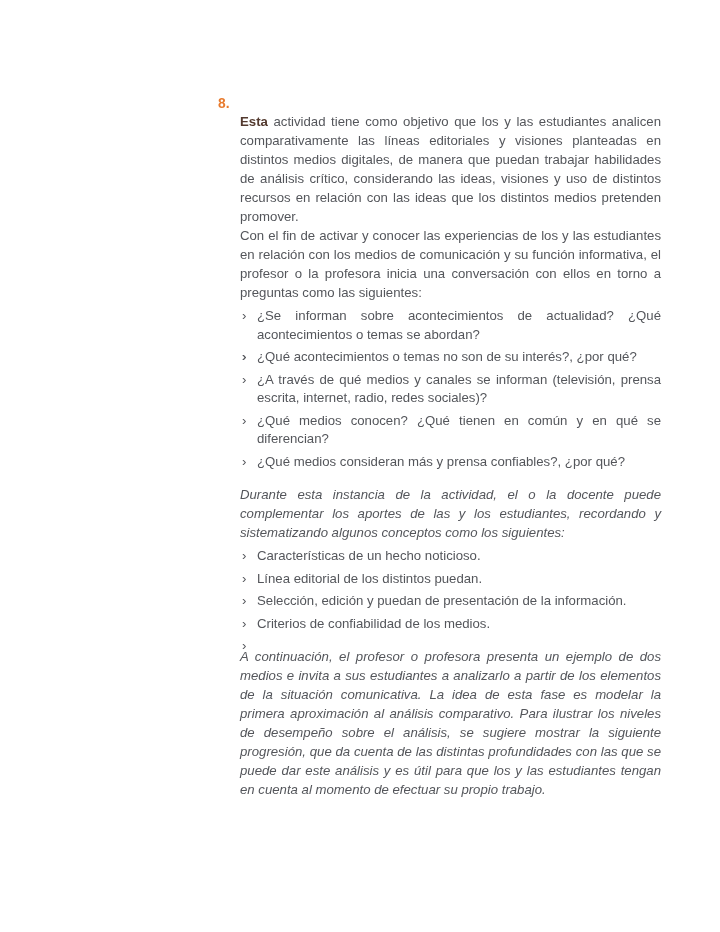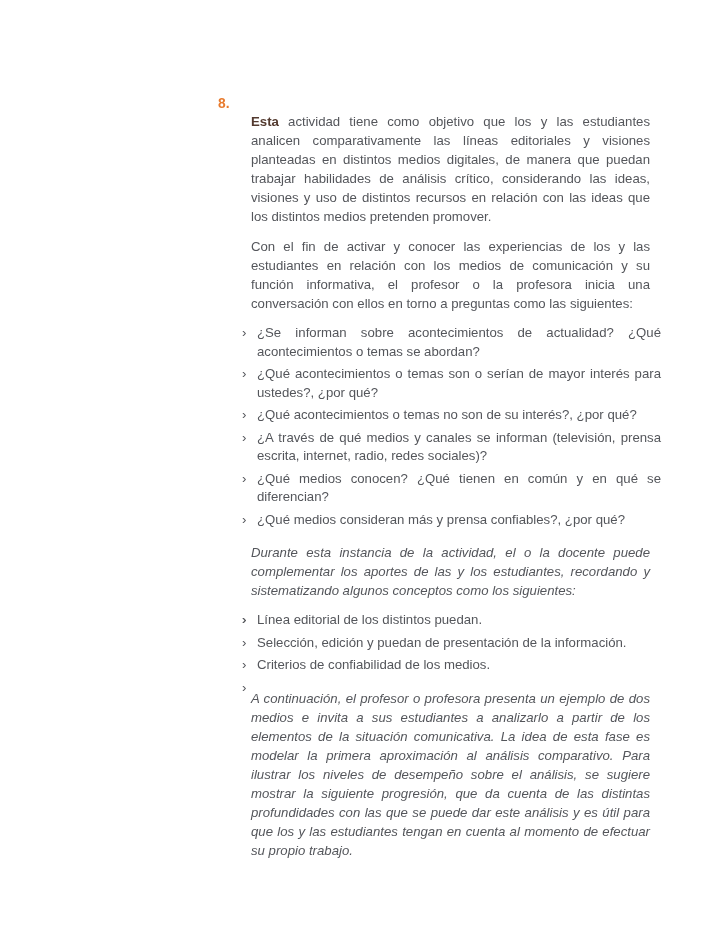--- a/index.html
+++ b/index.html
@@ -37,21 +37,21 @@
     color: #e87b2e;
     line-height: 16px;
     text-align: left;
   }
   .section-number {
     position: absolute;
     left: -22px;
     top: 0;
   }
   .content p {
-    margin: 11px;
+    margin: 0;
   }
   .lead-word {
     font-weight: bold;
     color: #533a2f;
   }
   .para-gap {
     margin-top: 14px !important;
     font-style: italic;
   }
   .bullet-list {
@@ -91,21 +91,20 @@
 
     <ul class="bullet-list">
 
         <li>
           <span class="bullet-marker">›</span>
           <span class="item-text">¿Se informan sobre acontecimientos de actualidad? ¿Qué acontecimientos o temas se abordan?</span>
         </li>
 
         <li>
           <span class="bullet-marker">›</span>
-          <span class="item-text">¿Qué acontecimientos o temas son o serían de mayor interés para ustedes?, ¿por qué?</span>
         </li>
 
         <li>
           <span class="bullet-marker">›</span>
           <span class="item-text">¿Qué acontecimientos o temas no son de su interés?, ¿por qué?</span>
         </li>
 
         <li>
           <span class="bullet-marker">›</span>
           <span class="item-text">¿A través de qué medios y canales se informan (televisión, prensa escrita, internet, radio, redes sociales)?</span>
@@ -121,20 +120,21 @@
           <span class="item-text">¿Qué medios consideran más y prensa confiables?, ¿por qué?</span>
         </li>
       </ul>
 
     <p class="para-gap">Durante esta instancia de la actividad, el o la docente puede complementar los aportes de las y los estudiantes, recordando y sistematizando algunos conceptos como los siguientes:</p>
 
     <ul class="bullet-list">
 
         <li>
           <span class="bullet-marker">›</span>
+          <span class="item-text">Características de un hecho noticioso.</span>
         </li>
 
         <li>
           <span class="bullet-marker">›</span>
           <span class="item-text">Línea editorial de los distintos puedan.</span>
         </li>
 
         <li>
           <span class="bullet-marker">›</span>
           <span class="item-text">Selección, edición y puedan de presentación de la información.</span>

